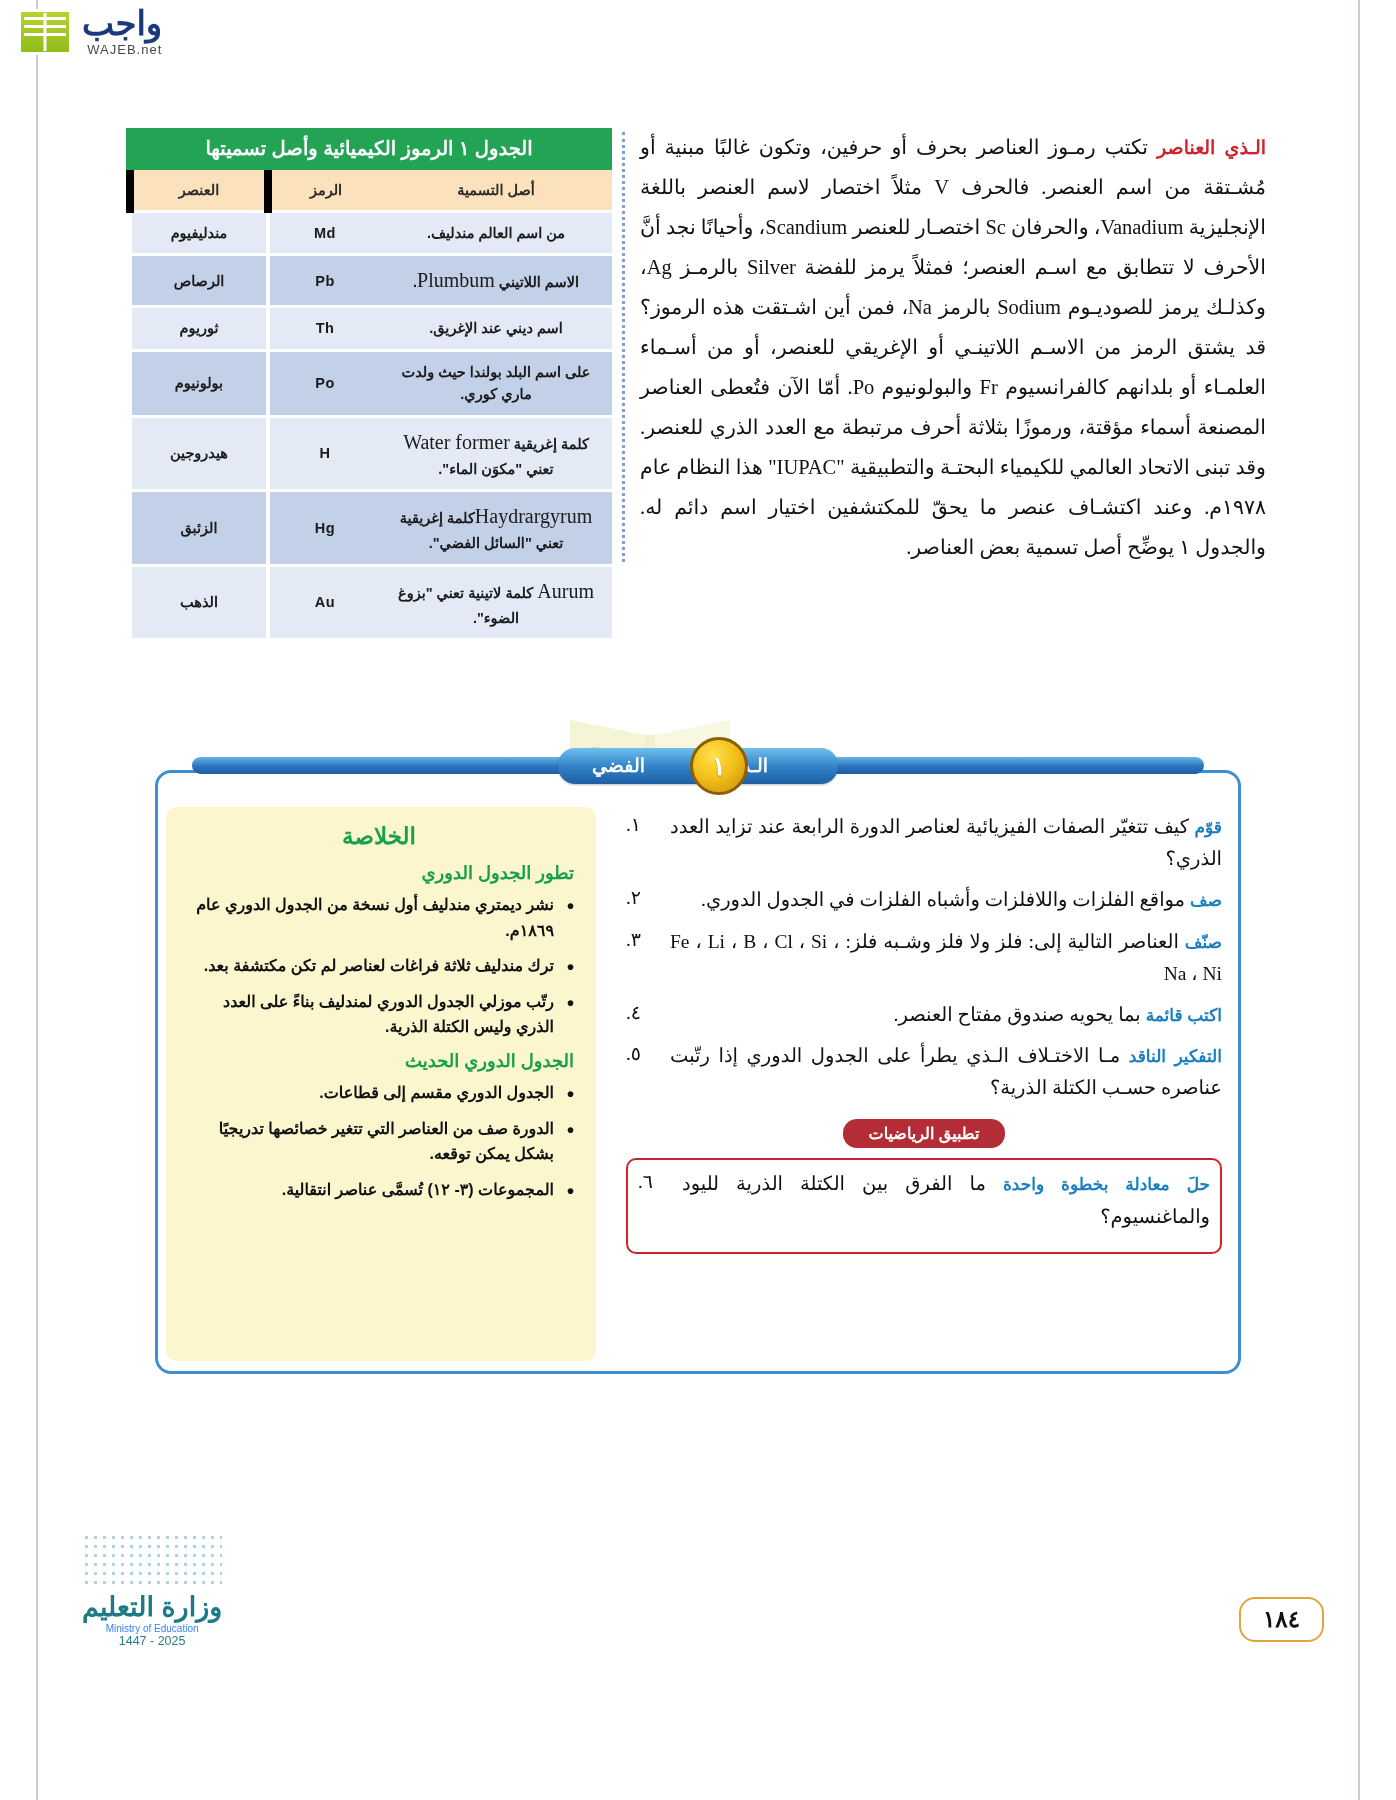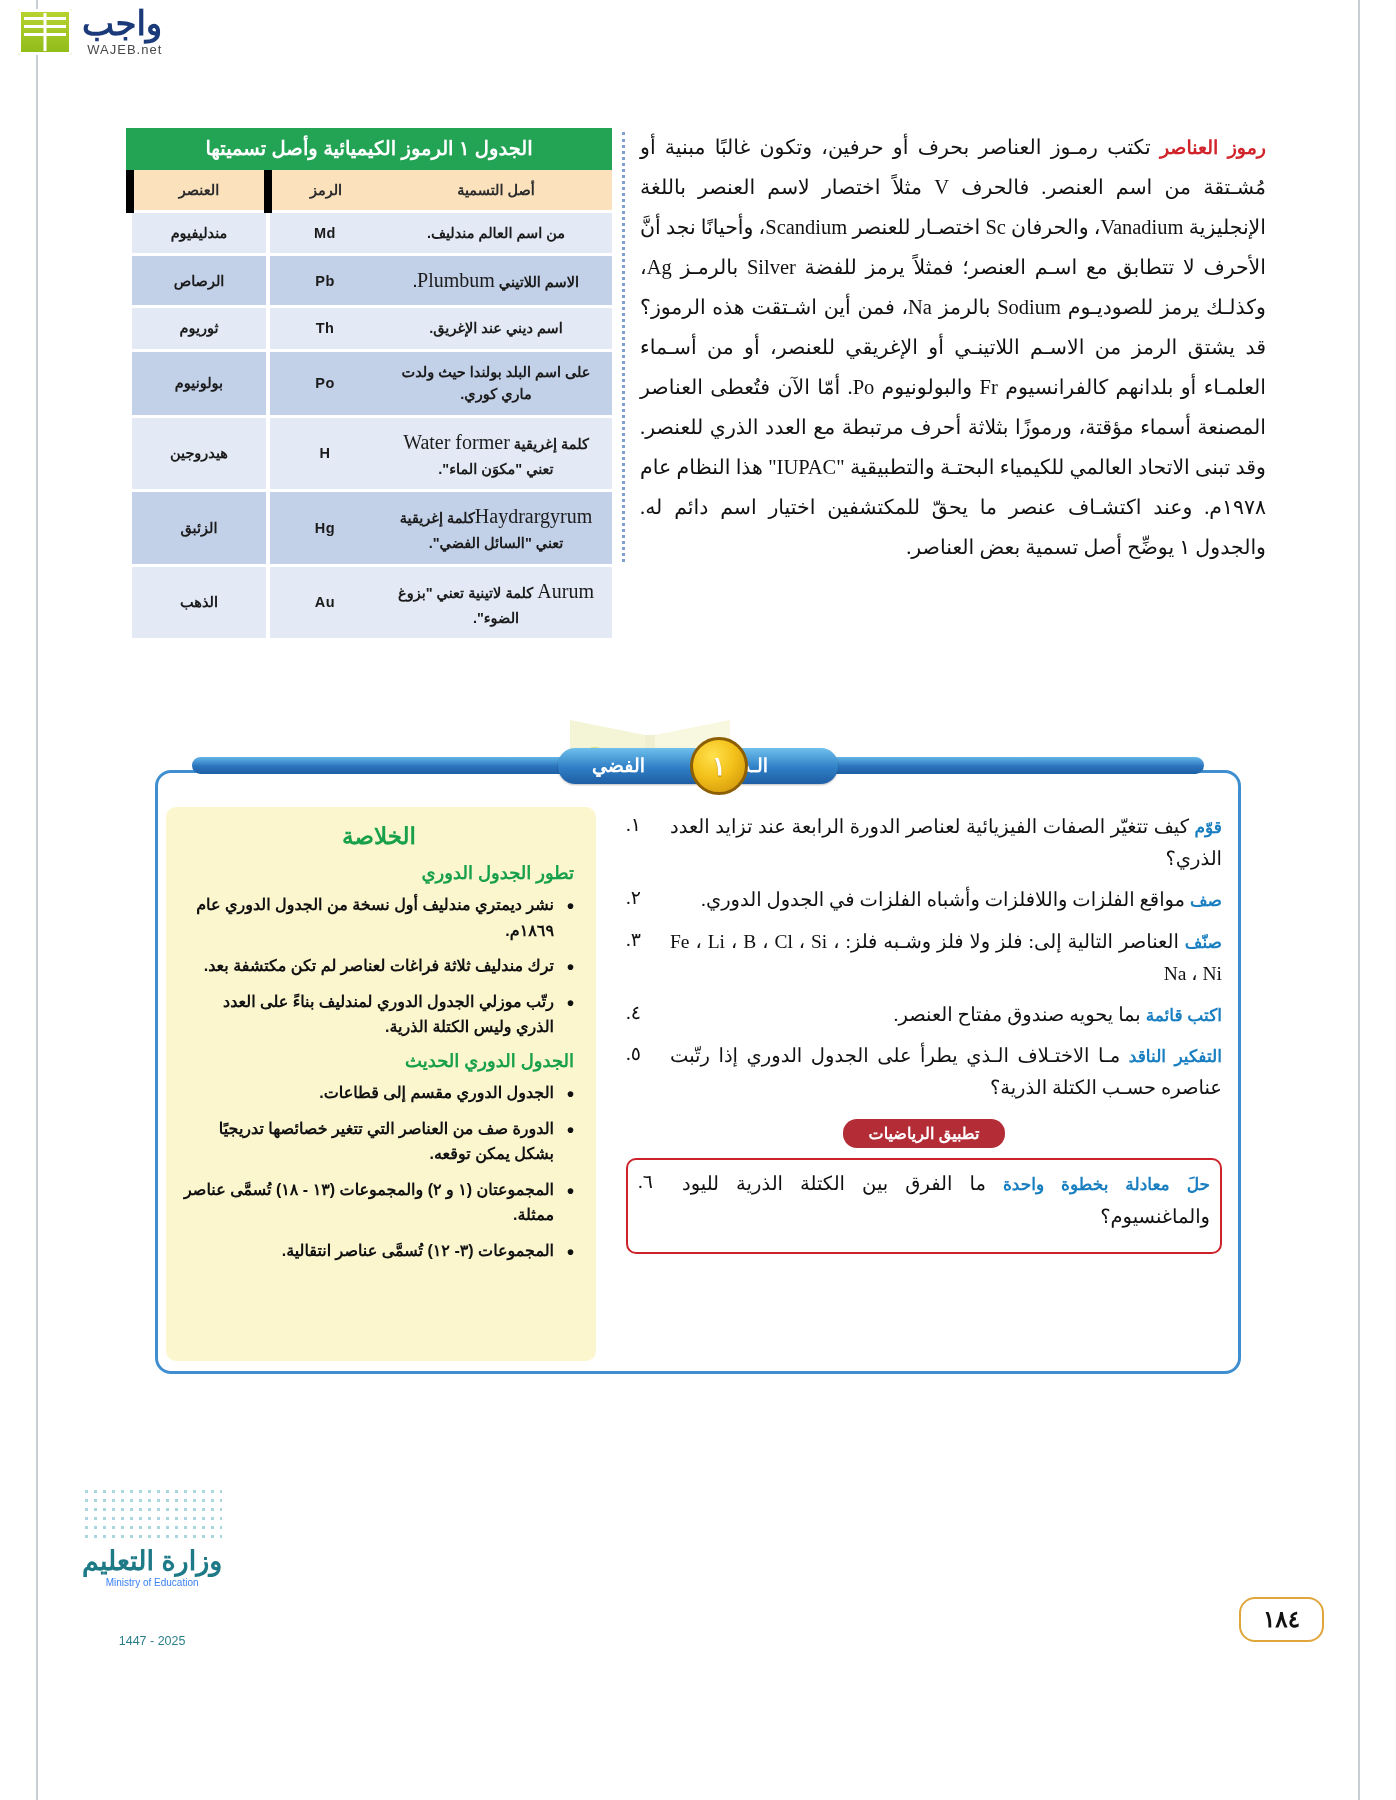--- a/index.html
+++ b/index.html
@@ -220,21 +220,21 @@
   
   .footer-logo { position:absolute; left:82px; bottom:152px; text-align:center; }
   .dots { width:140px; height:52px; margin:0 auto 6px;
     background-image:radial-gradient(#a8d4dd 1.6px, transparent 1.7px);
     background-size:9px 9px; opacity:.95; }
   .moe-ar {
     font-family:"Liberation Sans", sans-serif; font-weight:bold;
     font-size:27px; color:#1d7a86; direction:rtl; letter-spacing:1px;
   }
   .moe-en { font-family:"Liberation Sans", sans-serif; font-size:10px; color:#3b82f6; margin-top:0;}
-  .moe-yr { font-family:"Liberation Sans", sans-serif; font-size:12.5px; color:#2b7f8a;margin-top:46px;}
+  .moe-yr { font-family:"Liberation Sans", sans-serif; font-size:12.5px; color:#2b7f8a;}
 
   .page-num {
     position:absolute; right:72px; bottom:158px;
     border:2px solid #e0a63c; border-radius:16px;
     padding:7px 22px; font-family:"Liberation Sans", sans-serif;
     font-weight:bold; font-size:23px; color:#111; background:#fff;
   }
 </style>
 </head>
 <body>
@@ -315,21 +315,21 @@
               <td><span class="lat ltr">Aurum</span><span> كلمة لاتينية تعني "بزوغ الضوء".</span></td>
               <td class="sym">Au</td>
               <td class="elem">الذهب</td>
             </tr>
           </tbody>
         </table>
       </div>
 
       <div class="body-col">
         <p class="body-text">
-          <span class="term-red">رموز العناصر</span>
+          <span class="term-red">الـذي العناصر</span>
           <span>تكتب رمـوز العناصر بحرف أو حرفين، وتكون غالبًا مبنية أو مُشـتقة من اسم العنصر. فالحرف V مثلاً اختصار لاسم العنصر باللغة الإنجليزية Vanadium، والحرفان Sc اختصـار للعنصر Scandium، وأحيانًا نجد أنَّ الأحرف لا تتطابق مع اسـم العنصر؛ فمثلاً يرمز للفضة Silver بالرمـز Ag، وكذلـك يرمز للصوديـوم Sodium بالرمز Na، فمن أين اشـتقت هذه الرموز؟ قد يشتق الرمز من الاسـم اللاتينـي أو الإغريقي للعنصر، أو من أسـماء العلمـاء أو بلدانهم كالفرانسيوم Fr والبولونيوم Po. أمّا الآن فتُعطى العناصر المصنعة أسماء مؤقتة، ورموزًا بثلاثة أحرف مرتبطة مع العدد الذري للعنصر. وقد تبنى الاتحاد العالمي للكيمياء البحتـة والتطبيقية "IUPAC" هذا النظام عام ١٩٧٨م. وعند اكتشـاف عنصر ما يحقّ للمكتشفين اختيار اسم دائم له. والجدول ١ يوضِّح أصل تسمية بعض العناصر.</span>
         </p>
       </div>
 
     </div>
   </div>
 
   <div class="review">
 
     <div class="review-banner">
@@ -350,21 +350,20 @@
         <ul class="bullets">
           <li>نشر ديمتري مندليف أول نسخة من الجدول الدوري عام ١٨٦٩م.</li>
           <li>ترك مندليف ثلاثة فراغات لعناصر لم تكن مكتشفة بعد.</li>
           <li>رتّب موزلي الجدول الدوري لمندليف بناءً على العدد الذري وليس الكتلة الذرية.</li>
         </ul>
 
         <div class="sub-head">الجدول الدوري الحديث</div>
         <ul class="bullets">
           <li>الجدول الدوري مقسم إلى قطاعات.</li>
           <li>الدورة صف من العناصر التي تتغير خصائصها تدريجيًا بشكل يمكن توقعه.</li>
-          <li>المجموعتان (١ و ٢) والمجموعات (١٣ - ١٨) تُسمَّى عناصر ممثلة.</li>
           <li>المجموعات (٣- ١٢) تُسمَّى عناصر انتقالية.</li>
         </ul>
       </div>
 
       <div class="selftest">
         <ol class="questions">
           <li>
             <span class="q-num">١.</span>
             <span class="q-text"><span class="q-lead">قوّم</span> <span>كيف تتغيّر الصفات الفيزيائية لعناصر الدورة الرابعة عند تزايد العدد الذري؟</span></span>
           </li>

